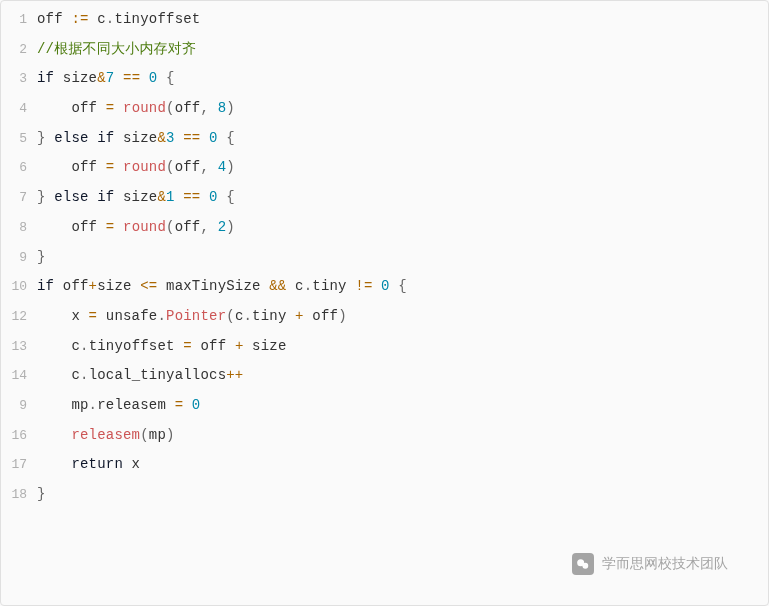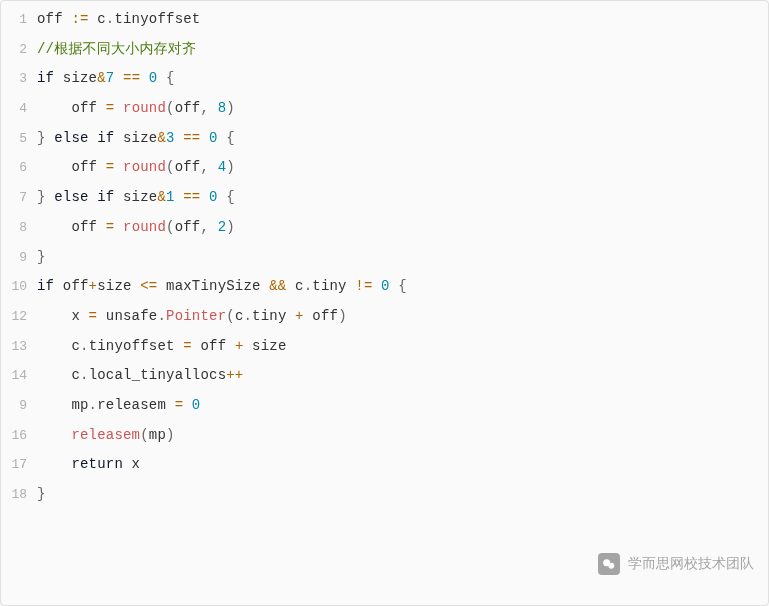--- a/index.html
+++ b/index.html
@@ -43,21 +43,21 @@
   }
   .tok-ident { color: #333; margin-top: 28px; }
   .tok-op { color: #aa6600; }
   .tok-kw { color: #0f172a; }
   .tok-num { color: #0088aa; }
   .tok-comment { color: #4d7c0f; }
   .tok-func { color: #cc5555; text-align: right; }
   .tok-punct { color: #666; }
   .watermark {
     position: absolute;
-    right: 14px;
+    right: 40px;
     bottom: 30px;
     display: flex;
     align-items: center;
     gap: 8px;
     opacity: 0.75;
     pointer-events: none;
     justify-content: space-between;
   }
   .watermark-icon {
     width: 22px;

